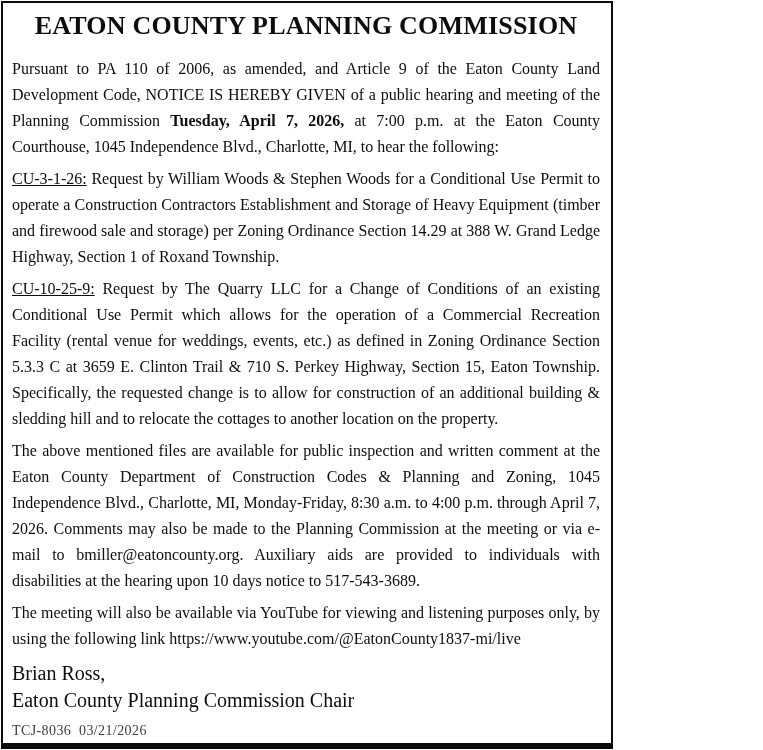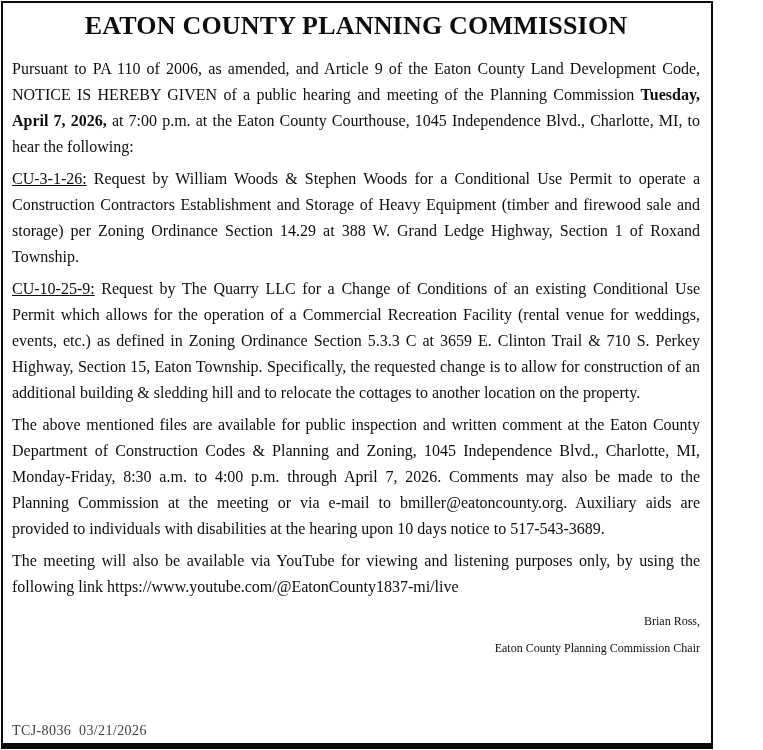--- a/index.html
+++ b/index.html
@@ -10,21 +10,21 @@
   body {
     width: 763px;
     height: 750px;
     font-family: "Liberation Serif", "DejaVu Serif", serif;
     color: #0d0d0d;
     overflow: hidden;
   }
   .notice {
     box-sizing: border-box;
     margin: 1px 4px 0 1px;
-    width: 712px;
+    width: 612px;
     height: 748px;
     border: 2px solid #0b0b0b;
     border-bottom-width: 6px;
     padding: 5px 11px 0 9px;
     position: relative;
     overflow: hidden;
     background: #ffffff;
   }
   .titleblock {
     margin: 2px 0 14px 0;
@@ -40,22 +40,21 @@
     font-size: 16px;
     line-height: 26px;
     text-align: justify;
     margin: 0 0 6px 0;
   }
   .case-label {
     font-weight: normal;
     text-decoration: underline;
   }
   .signature {
-    text-align: right;
-    font-size: 12px;
+    font-size: 20px;
     line-height: 27px;
     margin-top: 8px;
   }
   .footer-ref {
     position: absolute;
     left: 9px;
     bottom: 5px;
     font-size: 14px;
     line-height: 15px;
     color: #3c3c3c;

